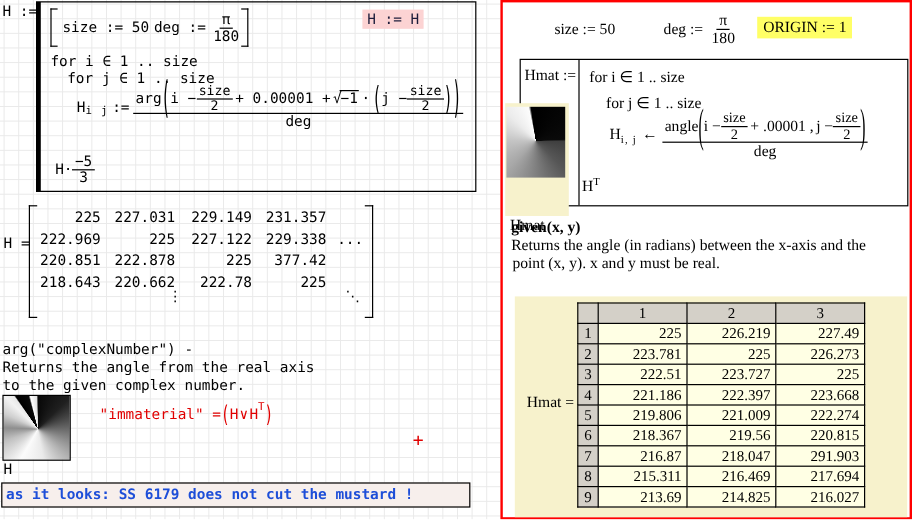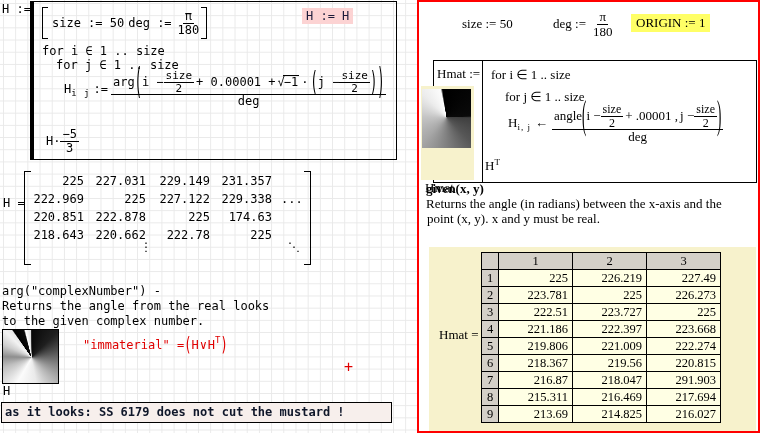--- a/index.html
+++ b/index.html
@@ -27,31 +27,31 @@
   .hl-pink{background:#fcd3d3;padding:1px 4px;color:#1c1c3a;}
   .hl-yel{background:#ffff66;padding:1px 5px;}
   
   .mbr{position:absolute;width:6px;height:92px;border:1.5px solid #000;}
   .mbr.l{border-right:none;} .mbr.r{border-left:none;}
   #matrix-rows{position:absolute;left:30px;top:174px;display:grid;
     grid-template-columns:58px 62px 64px 62px;grid-auto-rows:18px;}
   #matrix-rows span{text-align:right;padding-right:4px;}
   .red{color:#e00000;}
   #banner{position:absolute;left:1px;top:402px;width:386px;height:19px;border:1px solid #000;
-    background:#f7efec;color:#0f172a;font-weight:bold;font-size:12px;line-height:19px;padding-left:3px;
+    background:#f7efec;color:#1d4ed8;font-weight:bold;font-size:12px;line-height:19px;padding-left:3px;
     box-sizing:content-box;white-space:nowrap;}
   #img-h{position:absolute;left:2px;top:329px;width:55px;height:53px;border:1px solid #000;
     background:conic-gradient(from 0deg at 52% 52%,
       #080808 0deg,#1f1f1f 45deg,#6a6a6a 90deg,#b5b5b5 135deg,#eaeaea 170deg,#fbfbfb 210deg,
       #c0c0c0 250deg,#8e8e8e 272deg,#cfcfcf 295deg,#f2f2f2 315deg,#e8e8e8 324deg,#000 326deg,
       #0a0a0a 344deg,#ffffff 347deg,#e0e0e0 358deg,#080808 360deg);}
   
   #right-panel{position:absolute;left:417px;top:0;width:343px;height:433px;box-sizing:border-box;
     border:2px solid #ff0000;background:#fff;font-family:"Liberation Serif",serif;font-size:13px;}
-  #rprog-box{position:absolute;left:14px;top:58px;width:322px;height:121px;border:1px solid #000;}
+  #rprog-box{position:absolute;left:14px;top:47px;width:322px;height:121px;border:1px solid #000;}
   #rprog-bar{position:absolute;left:48px;top:0;height:100%;border-left:1.5px solid #000;}
   #img-hmat-bg{position:absolute;left:2px;top:84px;width:53px;height:94px;background:#f7f2cc;}
   #img-hmat{position:absolute;left:1px;top:3px;width:49px;height:59px;
     background:conic-gradient(from 0deg at 50% 48%,
       #000 0deg,#0a0a0a 87deg,#3f3f3f 91deg,#565656 135deg,#808080 180deg,#a8a8a8 225deg,
       #c4c4c4 270deg,#ececec 315deg,#fcfcfc 348deg,#000 352deg,#000 360deg);}
   #tbl-area{position:absolute;left:10px;top:245px;width:327px;height:184px;background:#f7f2cc;}
   #hmat-table{border-collapse:collapse;position:absolute;left:52px;top:5px;
     font-family:"Liberation Serif",serif;font-size:12.5px;}
   #hmat-table td{border:1px solid #000;height:16px;padding:0;}
@@ -134,33 +134,33 @@
         <span>227.031</span>
         <span>229.149</span>
         <span>231.357</span>
         <span>222.969</span>
         <span>225</span>
         <span>227.122</span>
         <span>229.338</span>
         <span>220.851</span>
         <span>222.878</span>
         <span>225</span>
-        <span>174.63</span>
+        <span>377.42</span>
         <span>218.643</span>
         <span>220.662</span>
         <span>222.78</span>
         <span>225</span>
       </div>
     <span class="abs" style="left:281px;top:192px;">...</span>
     <span class="abs" style="left:140px;top:240px;">⋮</span>
     <span class="abs" style="left:288px;top:240px;">⋱</span>
 
     <div class="abs" style="left:2px;top:284px;line-height:15px;">
       <div>arg("complexNumber") -</div>
-      <div>Returns the angle from the real looks</div>
+      <div>Returns the angle from the real axis</div>
       <div>to the given complex number.</div>
     </div>
 
     <div id="img-h"></div>
     <span class="abs" style="left:3px;top:384px;">H</span>
 
     <div class="abs rowflex red" style="left:83px;top:338px;font-size:12px;">
       <span>"immaterial" =</span>
       <span class="bp sy16">(</span>
       <span>H</span>

